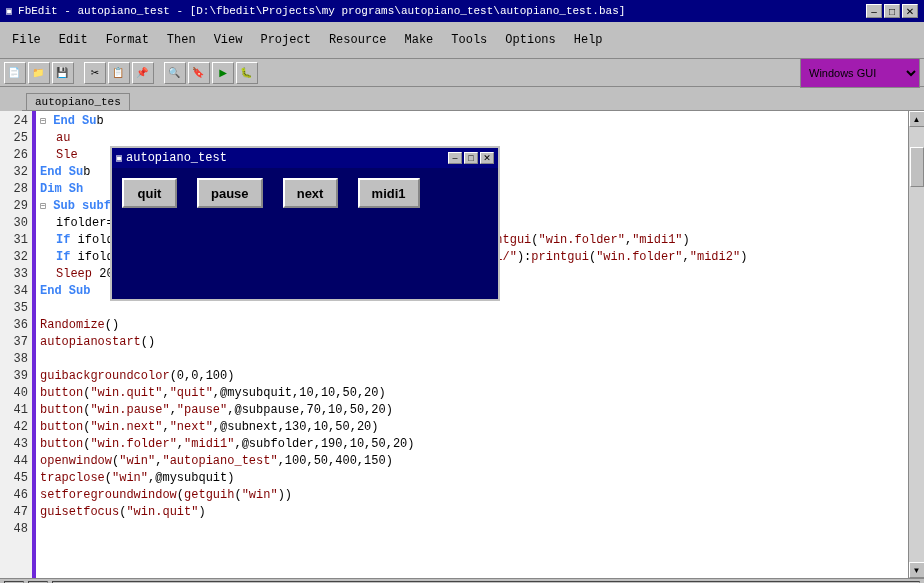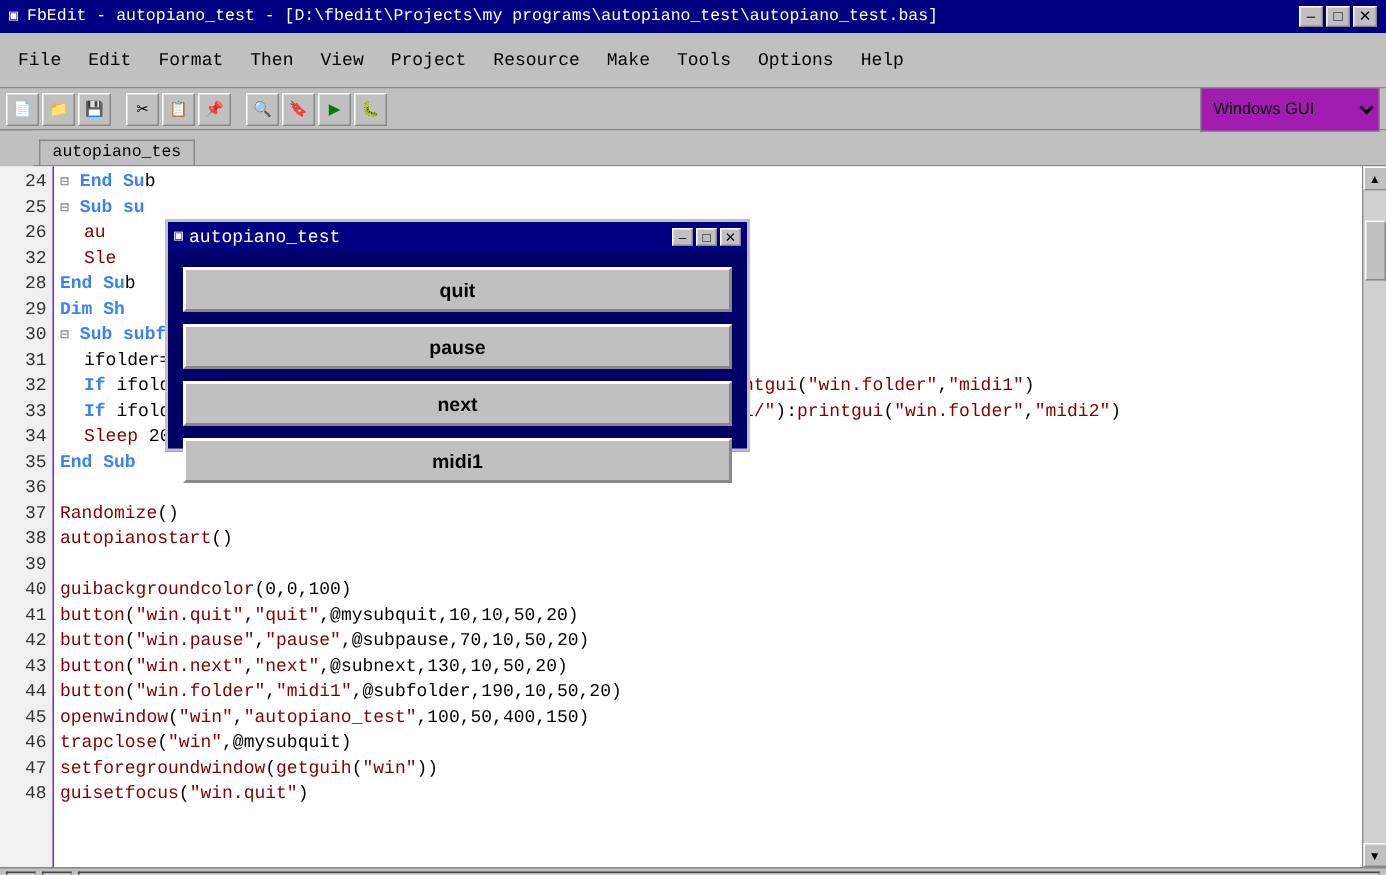--- a/index.html
+++ b/index.html
@@ -100,21 +100,21 @@
     .editor-area {
       position: relative;
       display: flex;
       height: calc(583px - 22px - 22px - 28px - 24px - 20px);
       background: white;
     }
 
     
     .line-numbers {
       background: #f0f0f0;
-      border-right: 1px solid #6d28d9;
+      border-right: 4px solid #6d28d9;
       padding: 0 4px;
       text-align: right;
       color: #333;
       font-size: 12px;
       min-width: 36px;
       line-height: 17px;
       padding-top: 2px;
       user-select: none;
     }
     .line-numbers div { height: 17px; }
@@ -214,22 +214,21 @@
       border-right-color: #888;
       border-bottom-color: #888;
       width: 14px; height: 12px;
       font-size: 9px;
       cursor: pointer;
       display: flex; align-items: center; justify-content: center;
     }
     .popup-content {
       padding: 10px;
       display: flex;
-      gap: 8px;
-      flex-direction: column;
+      gap: 20px;
     }
     .app-btn {
       background: #c0c0c0;
       border: 2px solid #fff;
       border-right-color: #888;
       border-bottom-color: #888;
       padding: 4px 12px;
       font-size: 13px;
       font-weight: bold;
       cursor: pointer;
@@ -319,21 +318,20 @@
       <div>43</div>
     <div>44</div>
       <div>45</div>
       <div>46</div>
       <div>47</div>
       <div>48</div>
   </div>
 
   <div class="code-area">
     <div class="code-line"><span style="color:#808080;font-size:10px;">⊟</span> <span class="kw">End Su</span><span style="color:black;">b</span></div>
-    <div class="code-line"><span style="color:#808080;font-size:10px;">⊟</span> <span class="kw">Sub su</span></div>
     <div class="code-line line-indent"><span class="fn">au</span></div>
     <div class="code-line line-indent"><span class="fn">Sle</span></div>
     <div class="code-line"><span class="kw">End Su</span><span>b</span></div>
     <div class="code-line"><span class="kw">Dim Sh</span></div>
     <div class="code-line"><span style="color:#808080;font-size:10px;">⊟</span> <span class="kw">Sub subfolder</span></div>
     <div class="code-line line-indent">ifolder=(ifolder+1)Mod 2</div>
     <div class="code-line line-indent"><span class="kw">If </span>ifolder=0 <span class="kw">Then </span><span class="fn">setautomidifolder</span>(ExePath+<span class="str">"/automidi/"</span>):<span class="fn">printgui</span>(<span class="str">"win.folder"</span>,<span class="str">"midi1"</span>)</div>
     <div class="code-line line-indent"><span class="kw">If </span>ifolder=1 <span class="kw">Then </span><span class="fn">setautomidifolder</span>(ExePath+<span class="str">"/autopiano/memidi/"</span>):<span class="fn">printgui</span>(<span class="str">"win.folder"</span>,<span class="str">"midi2"</span>)</div>
     <div class="code-line line-indent"><span class="fn">Sleep</span> 200</div>
     <div class="code-line"><span class="kw">End Sub</span></div>

